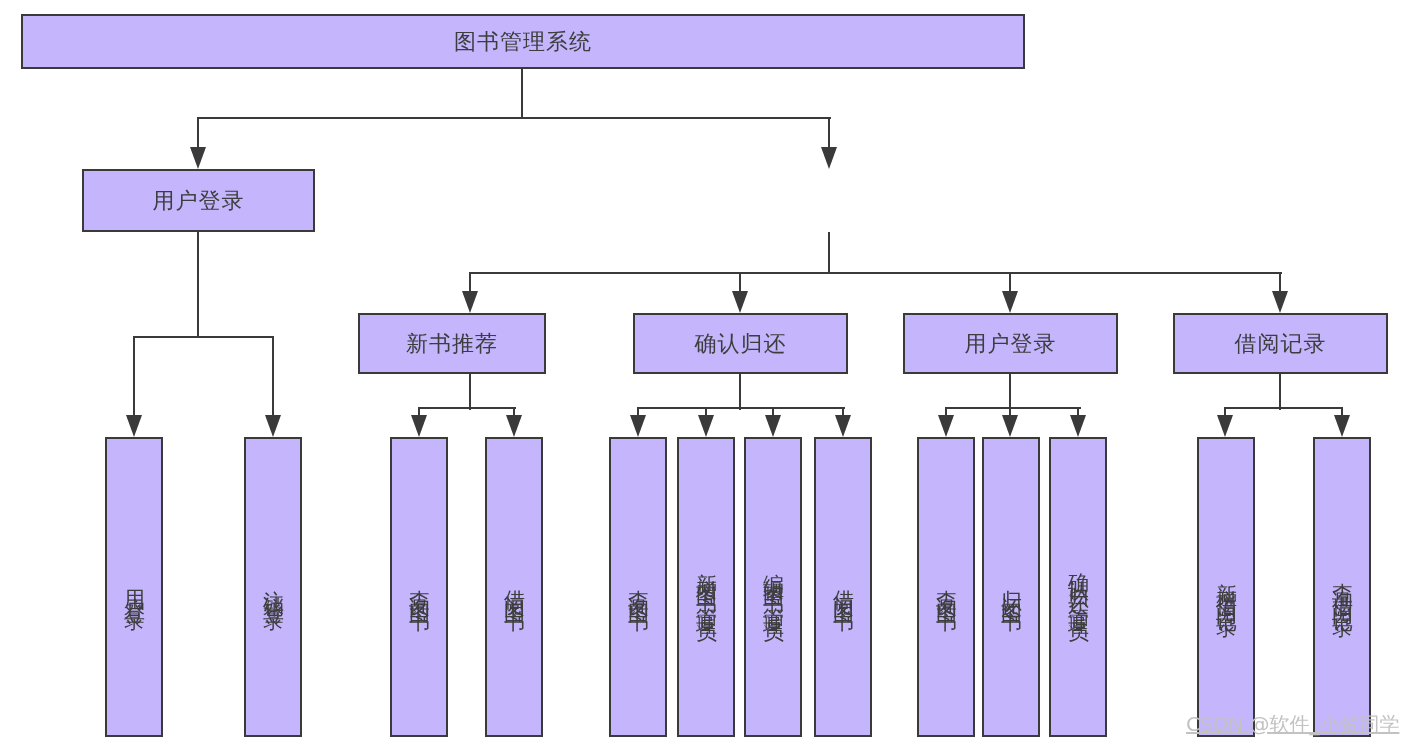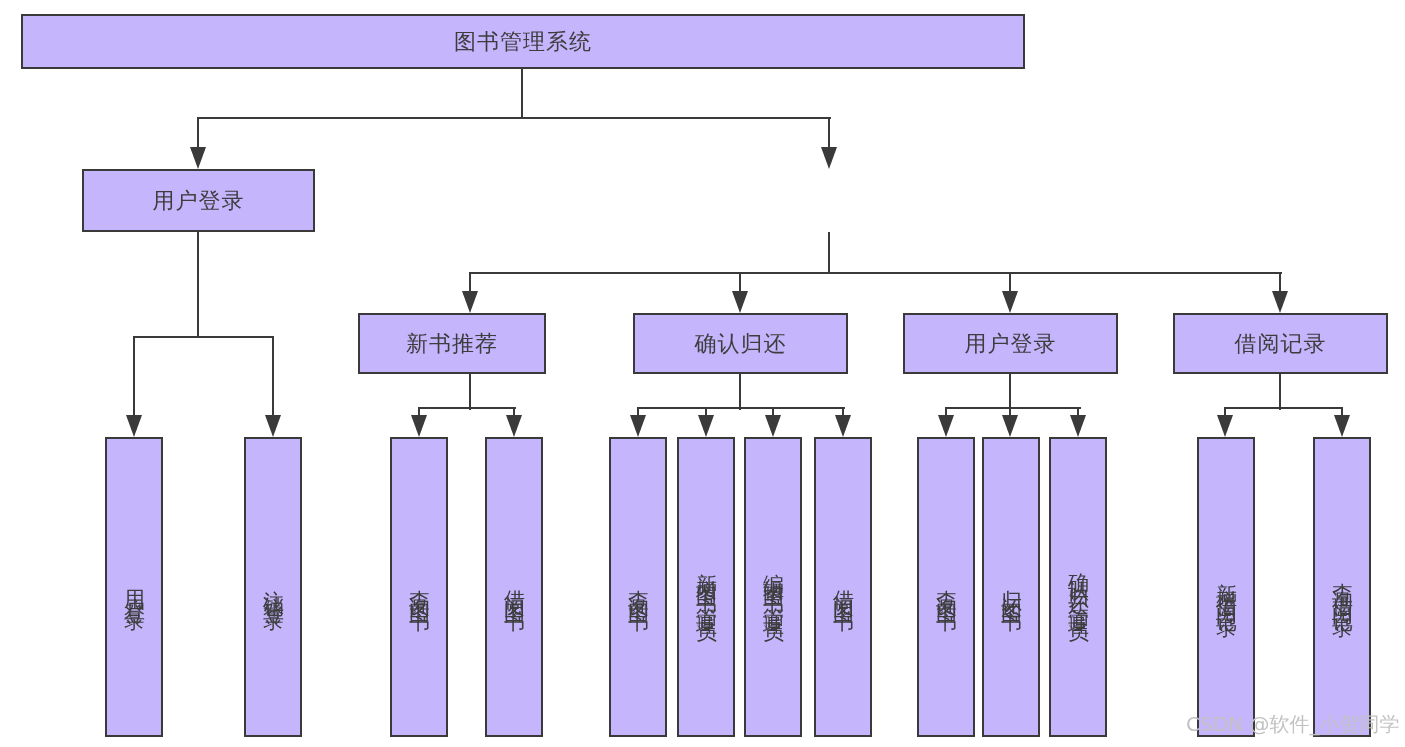--- a/index.html
+++ b/index.html
@@ -19,21 +19,21 @@
   }
   .hl{position:absolute;height:2px;background:#3a3a3a;z-index:1;}
   .vl{position:absolute;width:2px;background:#3a3a3a;z-index:1;}
   .ar{
     position:absolute;width:0;height:0;z-index:1;
     border-left:8px solid transparent;border-right:8px solid transparent;
     border-top:22px solid #3a3a3a;
   }
   .watermark{
     position:absolute;left:1186px;top:711px;z-index:5;
-    color:#c2c2c2;font-size:20px;white-space:nowrap;
+    color:#c2c2c2;font-size:20px;white-space:nowrap;text-decoration:underline;
   }
 </style>
 </head>
 <body>
 
 <div id="canvas">
 
   <div class="box" style="left:21px;top:14px;width:1004px;height:55px;">
     <span>图书管理系统</span>
   </div>

